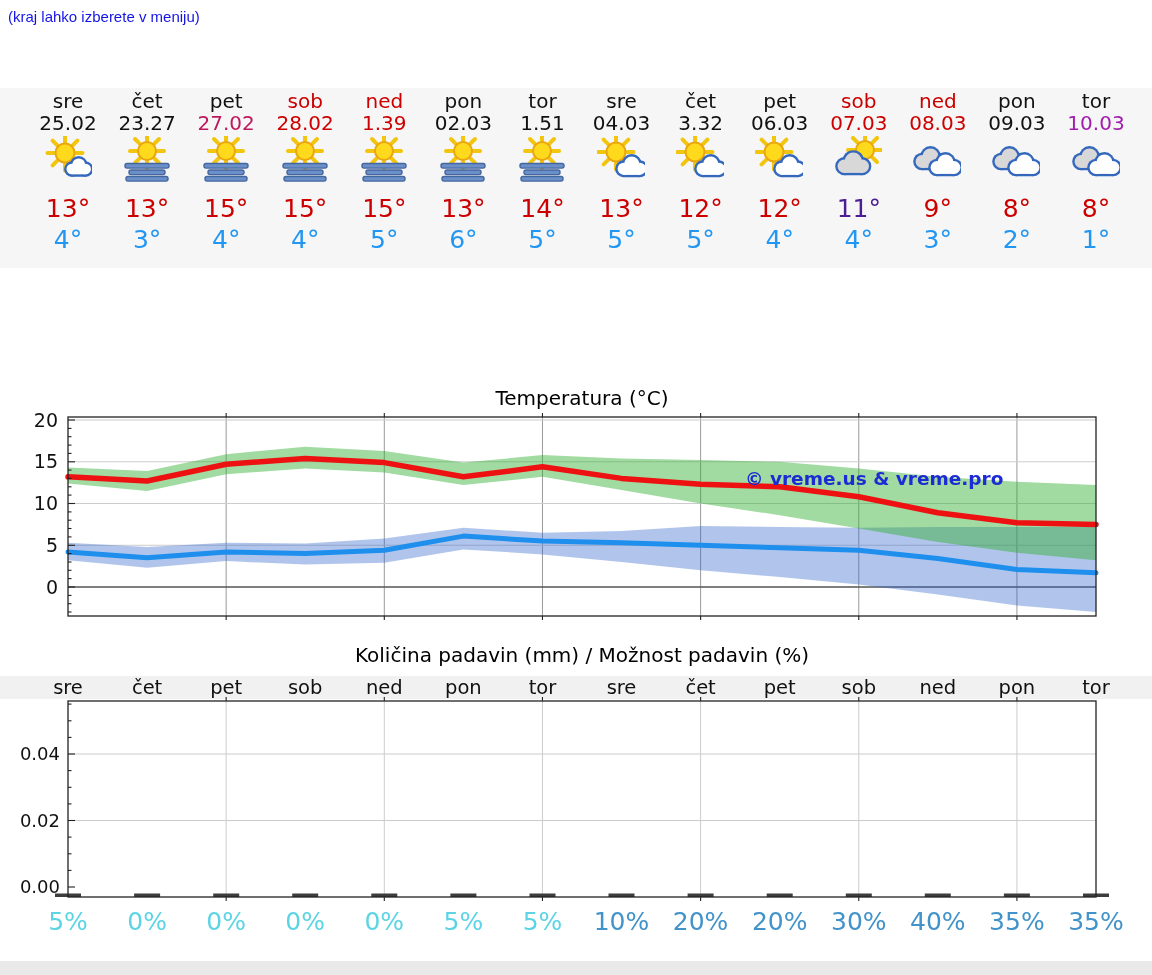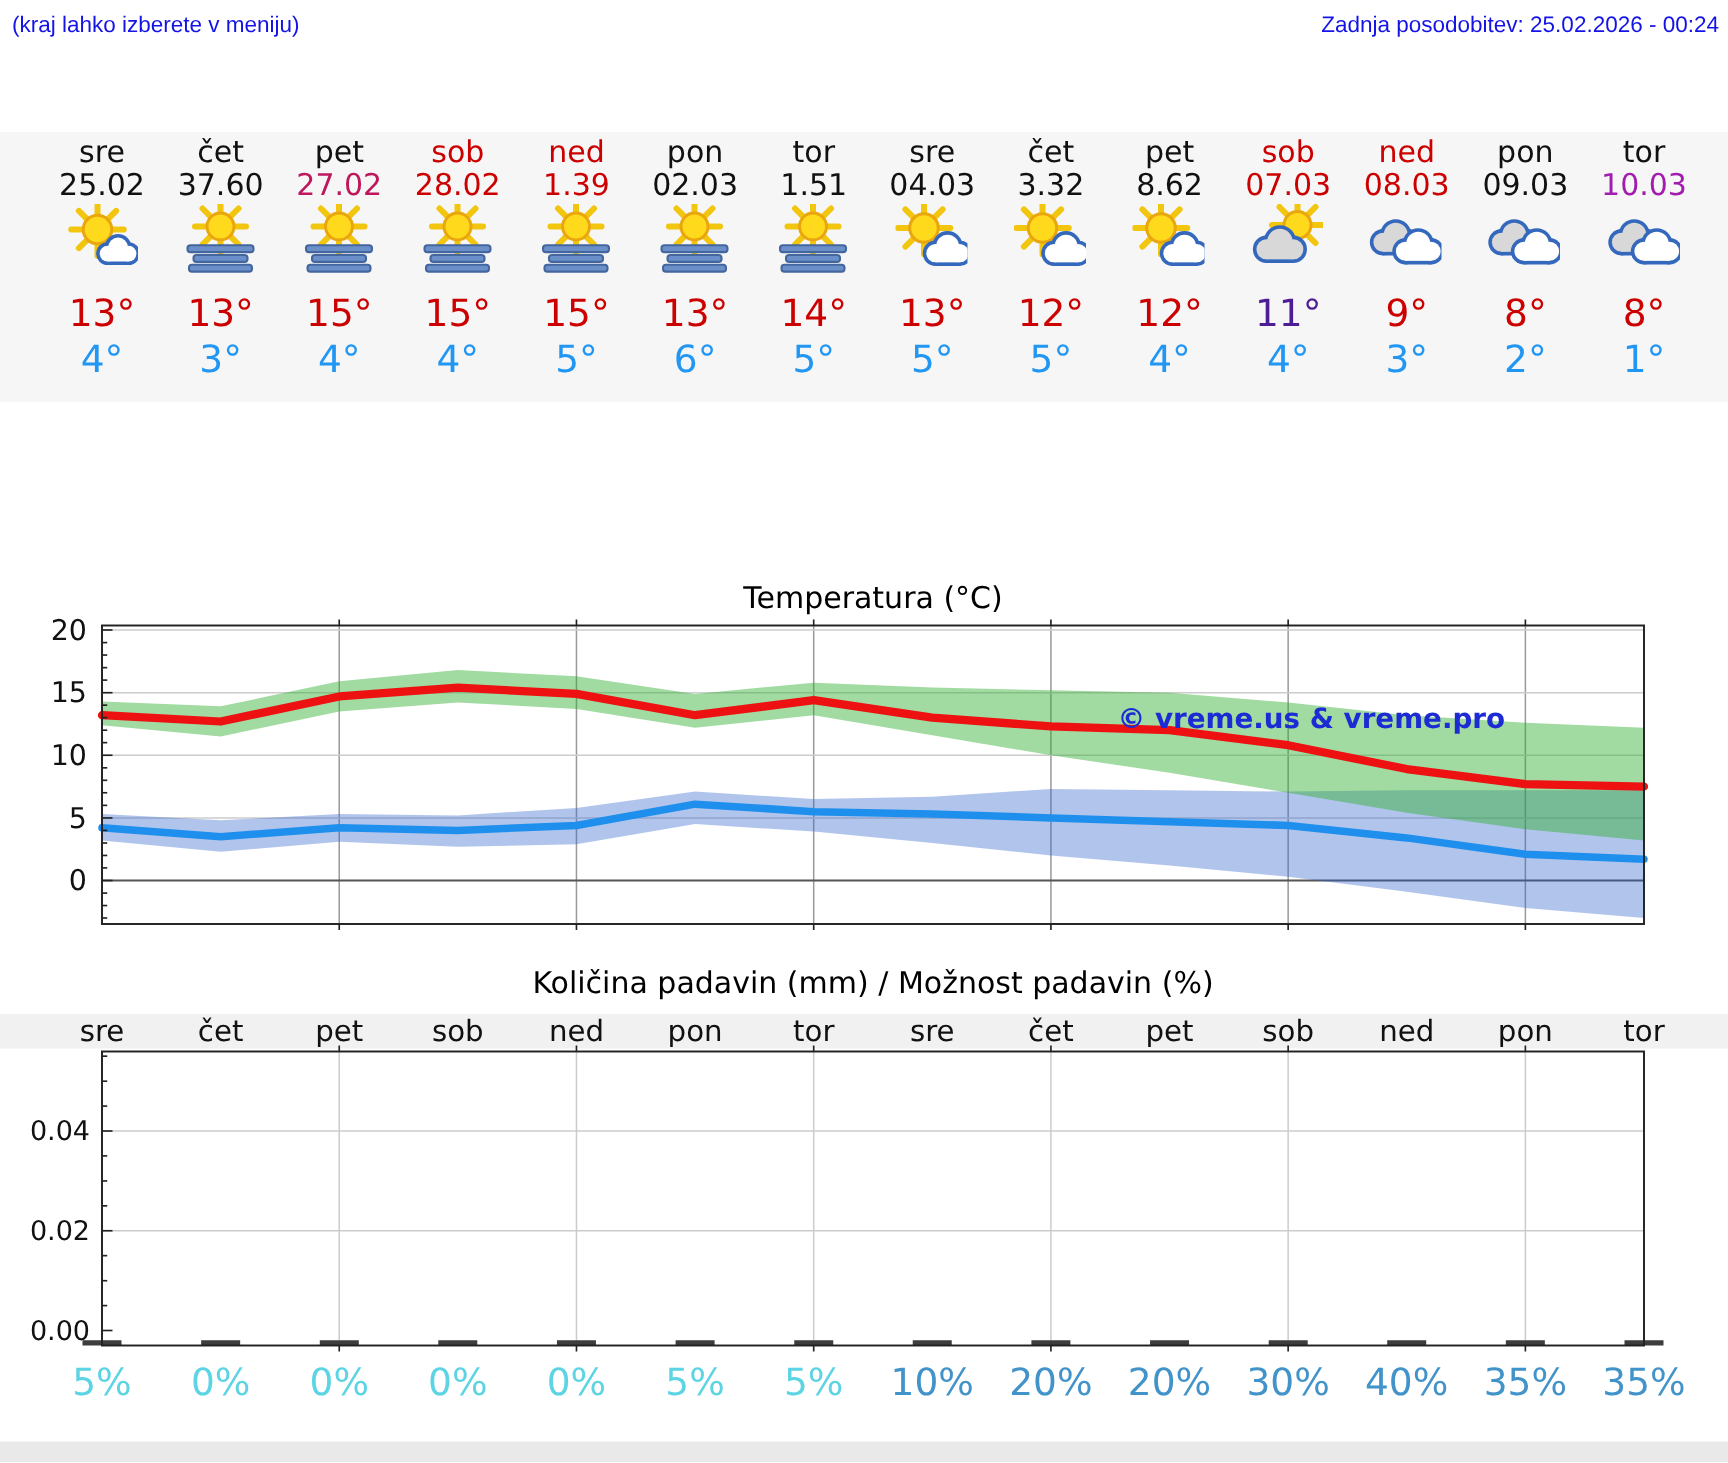--- a/index.html
+++ b/index.html
@@ -23,21 +23,20 @@
   .t2{top:643px;}
   svg.chart{position:absolute;left:0;}
   svg text{font-family:"DejaVu Sans",sans-serif;}
   .footer-bar{position:absolute;left:0;top:961px;width:1152px;height:14px;background:#e9e9e9;}
 </style>
 </head>
 <body>
 
 <div class="page">
   <div class="hdr-note" style="color: rgb(20, 20, 230);">(kraj lahko izberete v meniju)</div>
-  <div class="hdr-updated" style="color: rgb(20, 20, 230);">Zadnja posodobitev: 25.02.2026 - 00:24</div>
 
   <div id="strip" style="background: rgb(246, 246, 246);">
       <div class="col" style="left:28.5px">
        <div class="dname" style="color:#111111">sre</div>
        <div class="ddate" style="color:#111111">25.02</div>
        <div class="dicon">
          <svg viewBox="0 0 48 48" width="48" height="48">
             <g>
               <line x1="31.5" y1="17.0" x2="38.5" y2="17.0" stroke="#f2c50f" stroke-width="4" stroke-linecap="round"></line>
               <line x1="28.4" y1="24.4" x2="33.4" y2="29.4" stroke="#f2c50f" stroke-width="4" stroke-linecap="round"></line>
@@ -59,21 +58,21 @@
               <circle cx="41.68" cy="33.07" r="5.248" fill="#ffffff"></circle>
               <rect x="27.74" y="30.2" width="13.94" height="8.118" fill="#ffffff"></rect>
             </g>
           </svg>
        </div>
        <div class="dhigh" style="color:#cc0000">13°</div>
        <div class="dlow" style="color:#2196f3">4°</div>
      </div>
       <div class="col" style="left:107.6px">
        <div class="dname" style="color:#111111">čet</div>
-       <div class="ddate" style="color:#111111">37.60</div>
+       <div class="ddate" style="color:#111111">23.27</div>
        <div class="dicon">
          <svg viewBox="0 0 48 48" width="48" height="48">
             <g>
               <line x1="34.0" y1="15.0" x2="41.0" y2="15.0" stroke="#f2c50f" stroke-width="4" stroke-linecap="round"></line>
               <line x1="31.1" y1="22.1" x2="36.0" y2="27.0" stroke="#f2c50f" stroke-width="4" stroke-linecap="round"></line>
               <line x1="24.0" y1="25.0" x2="24.0" y2="32.0" stroke="#f2c50f" stroke-width="4" stroke-linecap="round"></line>
               <line x1="16.9" y1="22.1" x2="12.0" y2="27.0" stroke="#f2c50f" stroke-width="4" stroke-linecap="round"></line>
               <line x1="14.0" y1="15.0" x2="7.0" y2="15.0" stroke="#f2c50f" stroke-width="4" stroke-linecap="round"></line>
               <line x1="16.9" y1="7.9" x2="12.0" y2="3.0" stroke="#f2c50f" stroke-width="4" stroke-linecap="round"></line>
               <line x1="24.0" y1="5.0" x2="24.0" y2="-2.0" stroke="#f2c50f" stroke-width="4" stroke-linecap="round"></line>
@@ -277,21 +276,21 @@
               <circle cx="42.8" cy="32.825" r="6.08" fill="#ffffff"></circle>
               <rect x="26.65" y="29.5" width="16.15" height="9.405" fill="#ffffff"></rect>
             </g>
           </svg>
        </div>
        <div class="dhigh" style="color:#cc0000">12°</div>
        <div class="dlow" style="color:#2196f3">5°</div>
      </div>
       <div class="col" style="left:740.2px">
        <div class="dname" style="color:#111111">pet</div>
-       <div class="ddate" style="color:#111111">8.62</div>
+       <div class="ddate" style="color:#111111">06.03</div>
        <div class="dicon">
          <svg viewBox="0 0 48 48" width="48" height="48">
             <g>
               <line x1="29.5" y1="16.0" x2="36.5" y2="16.0" stroke="#f2c50f" stroke-width="4" stroke-linecap="round"></line>
               <line x1="26.4" y1="23.4" x2="31.4" y2="28.4" stroke="#f2c50f" stroke-width="4" stroke-linecap="round"></line>
               <line x1="19.0" y1="26.5" x2="19.0" y2="33.5" stroke="#f2c50f" stroke-width="4" stroke-linecap="round"></line>
               <line x1="11.6" y1="23.4" x2="6.6" y2="28.4" stroke="#f2c50f" stroke-width="4" stroke-linecap="round"></line>
               <line x1="8.5" y1="16.0" x2="1.5" y2="16.0" stroke="#f2c50f" stroke-width="4" stroke-linecap="round"></line>
               <line x1="11.6" y1="8.6" x2="6.6" y2="3.6" stroke="#f2c50f" stroke-width="4" stroke-linecap="round"></line>
               <line x1="19.0" y1="5.5" x2="19.0" y2="-1.5" stroke="#f2c50f" stroke-width="4" stroke-linecap="round"></line>

